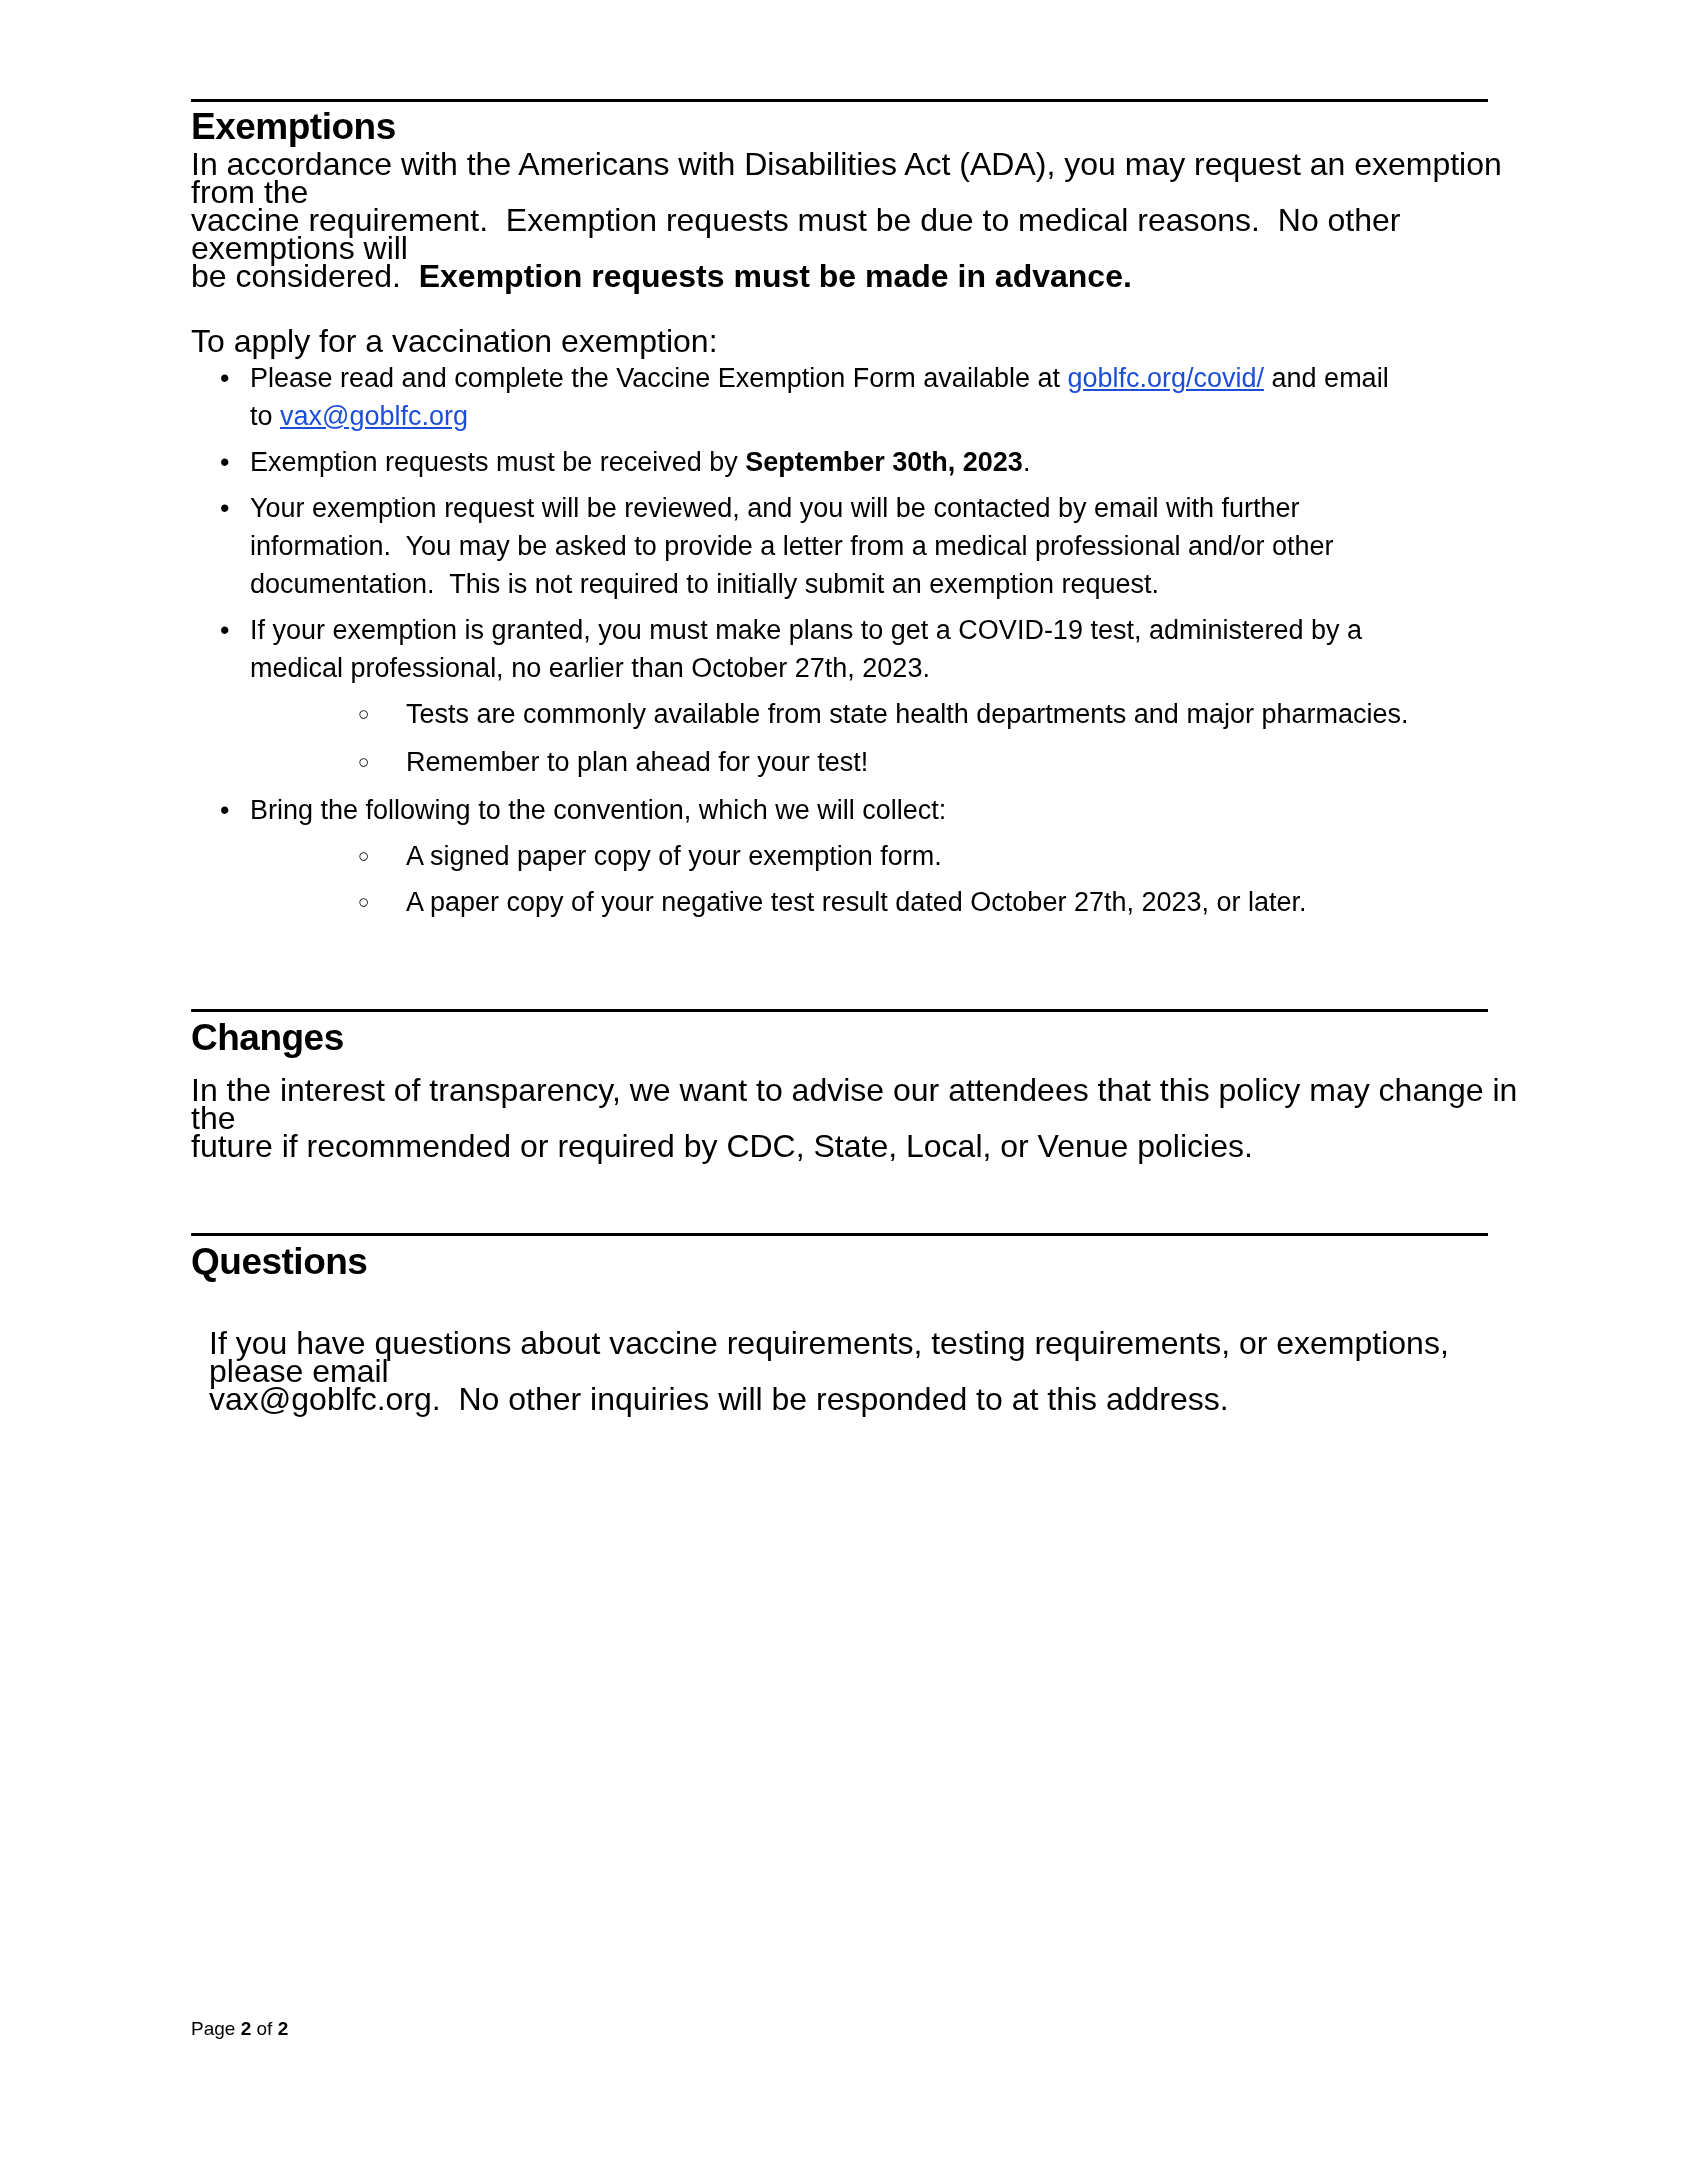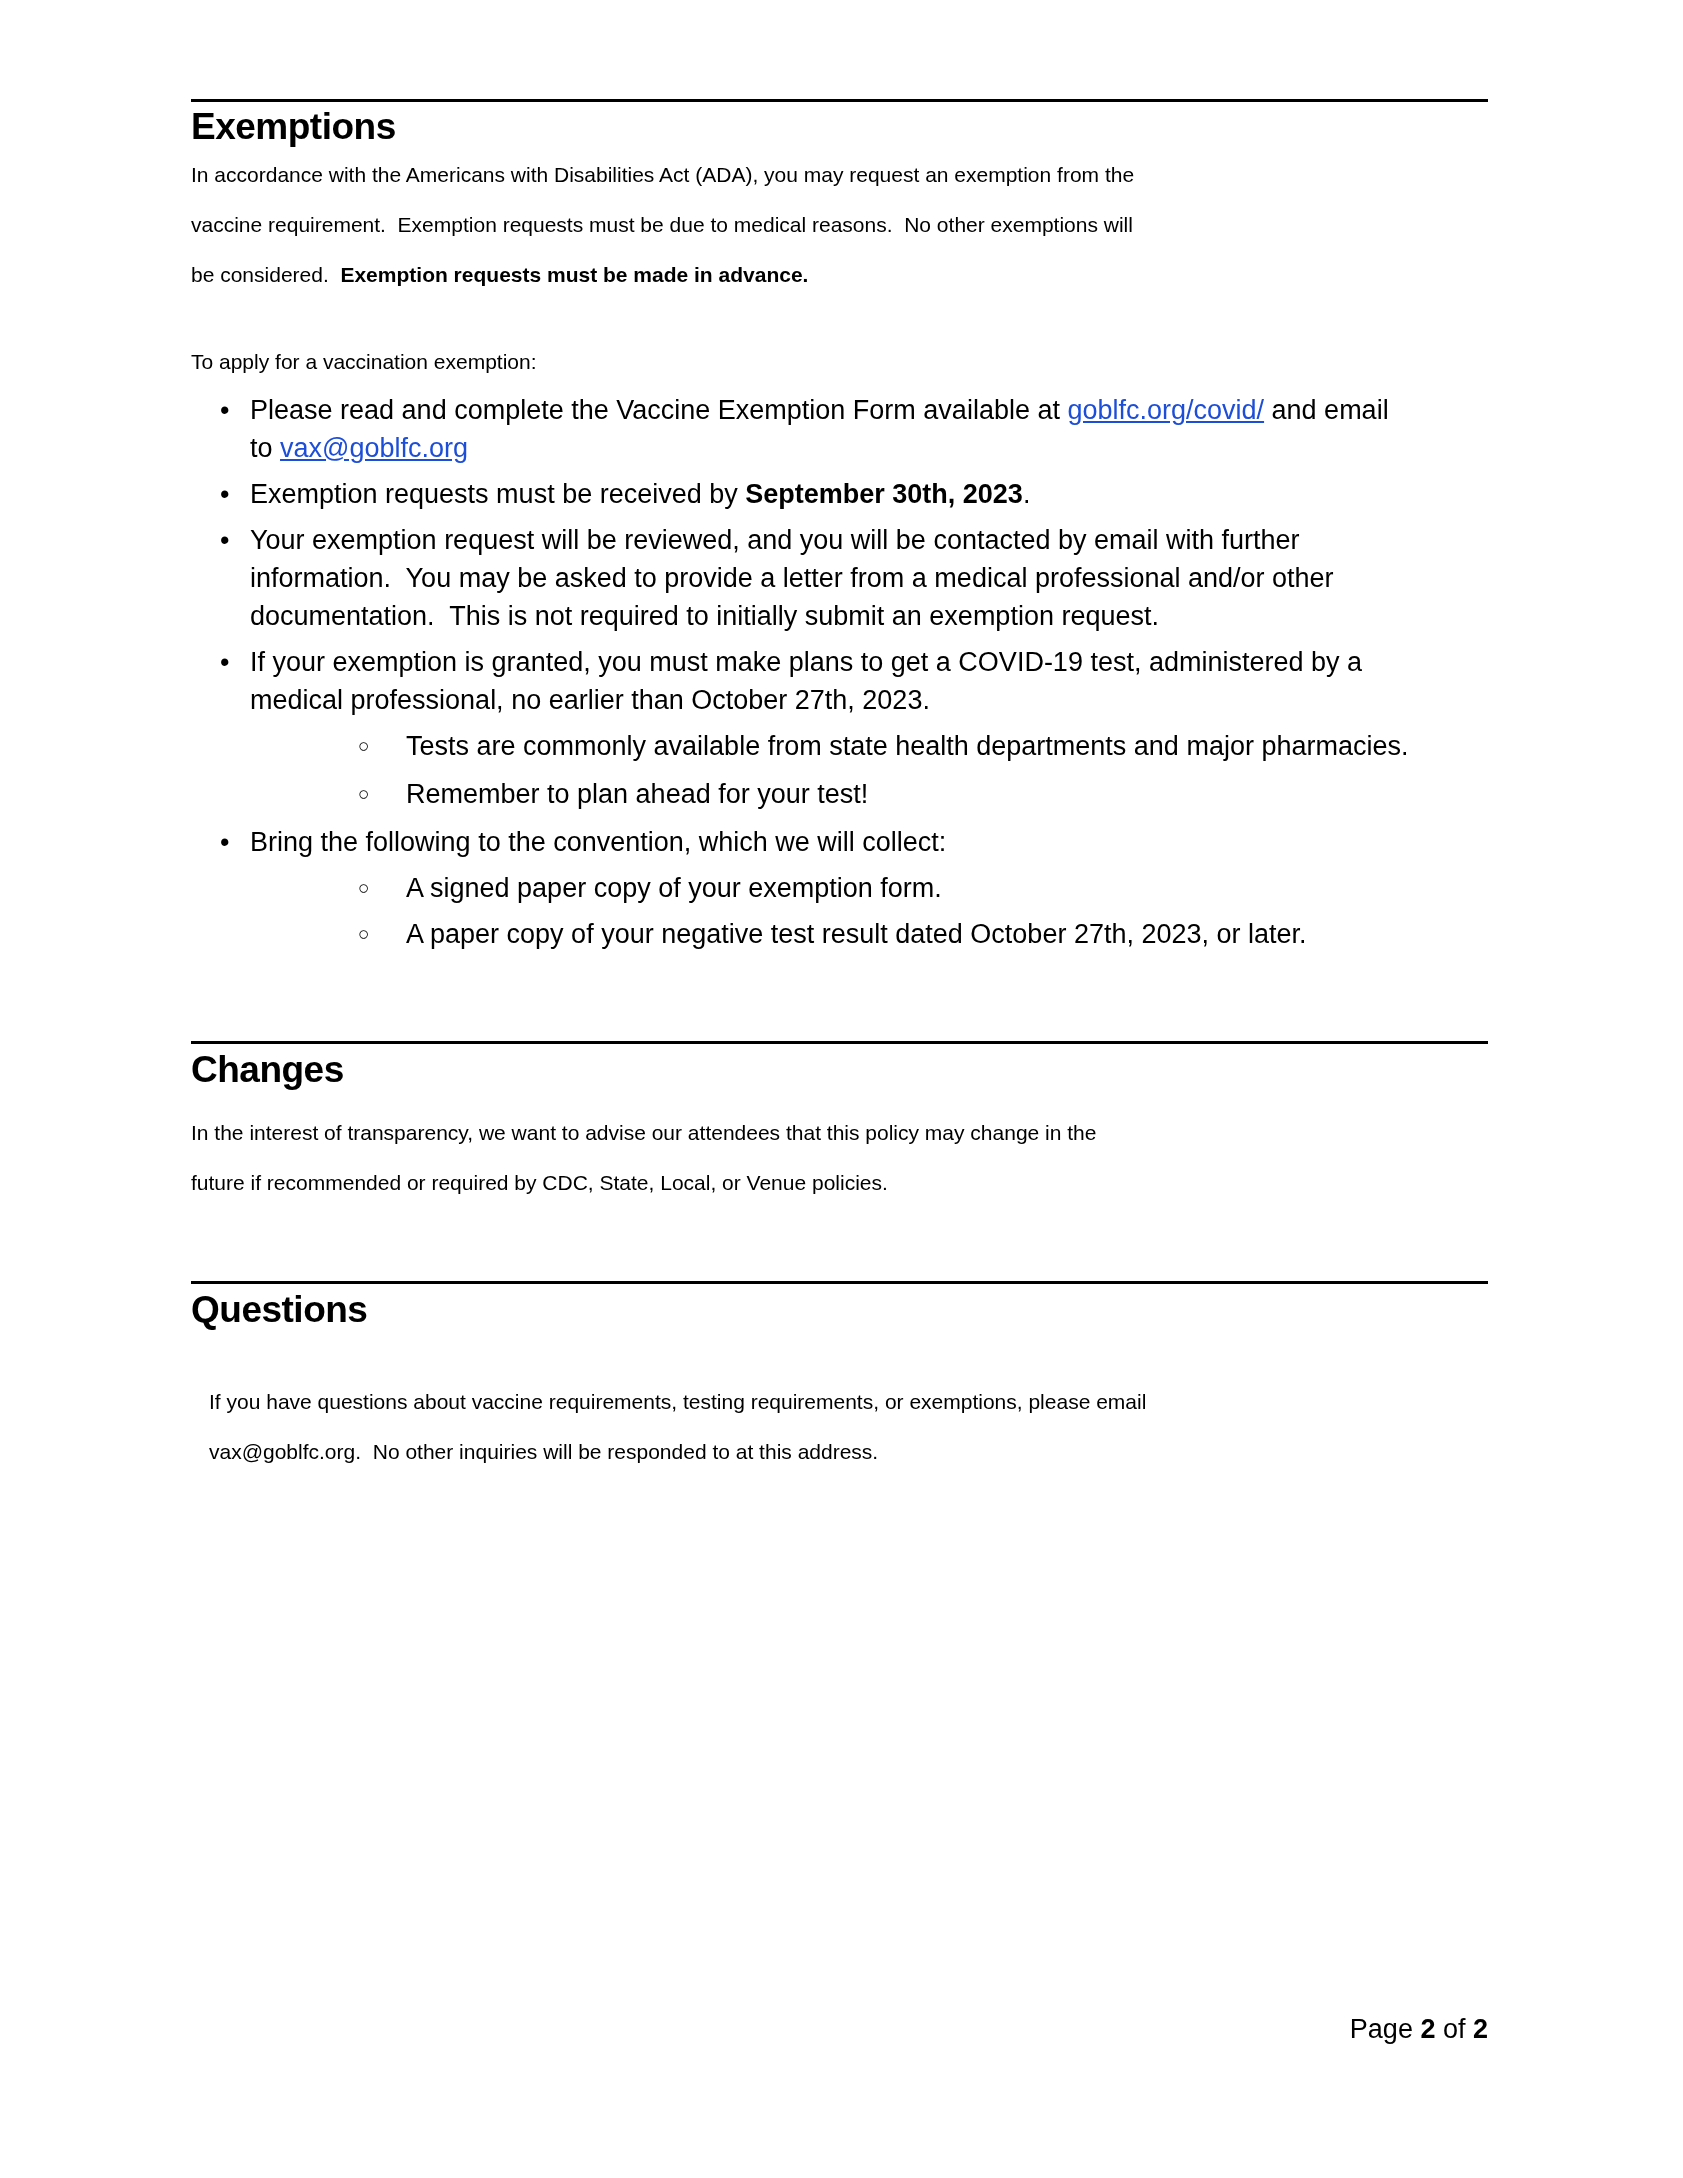--- a/index.html
+++ b/index.html
@@ -29,22 +29,22 @@
   .rule-mid { margin-top: 88px; }
   .rule-low { margin-top: 73px; }
   h1 {
     font-size: 37px;
     font-weight: bold;
     line-height: 42px;
     margin: 4px 0 0 0;
     letter-spacing: -0.5px;
   }
   .body-text {
-    font-size: 21px;
-    line-height: 50px;
+    font-size: 32px;
+    line-height: 28px;
     white-space: pre-wrap;
     margin: 0;
   }
   .intro { margin-top: 2px; }
   .apply-heading {
     font-weight: normal;
     margin-top: 37px;
   }
   ul.blist {
     list-style: none;
@@ -74,22 +74,22 @@
     text-decoration: underline;
     cursor: pointer;
   }
   .section-para { margin-top: 17px; }
   .section-para-q { margin-top: 46px; margin-left: 18px; }
   h1.sub { margin-top: 5px; }
   .footer {
     position: absolute;
     left: 191px; top: 2010px;
     width: 1297px;
-    text-align: right;
-    font-size: 27px;
+    text-align: left;
+    font-size: 19px;
     line-height: 38px;
     white-space: pre-wrap;
   }
 </style>
 </head>
 <body>
 
 <div class="page">
   <div class="content">
 

